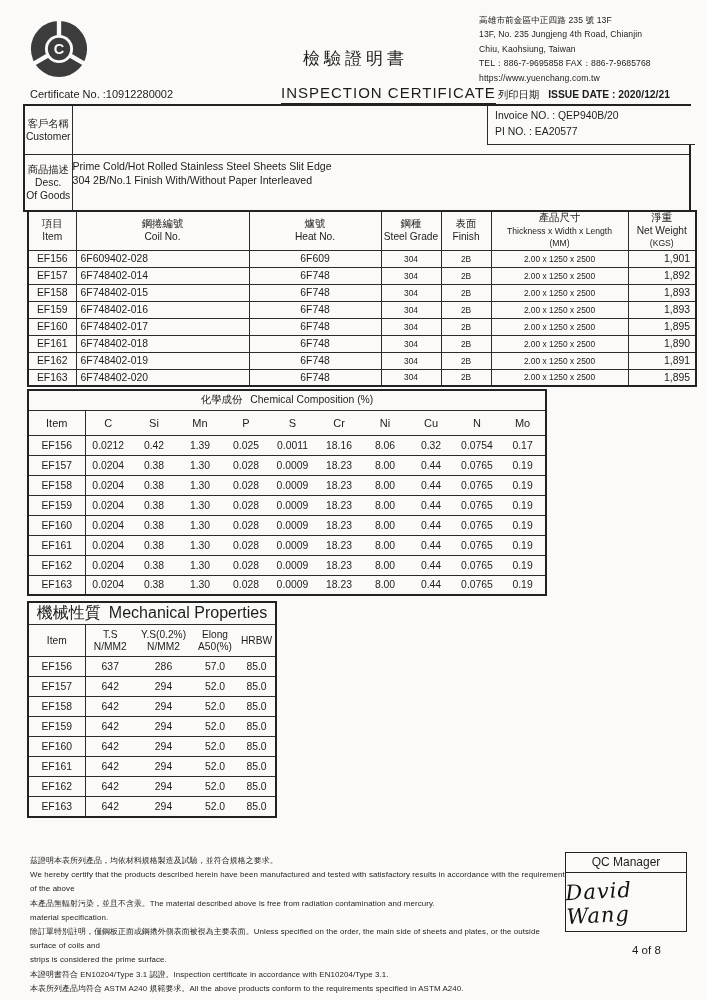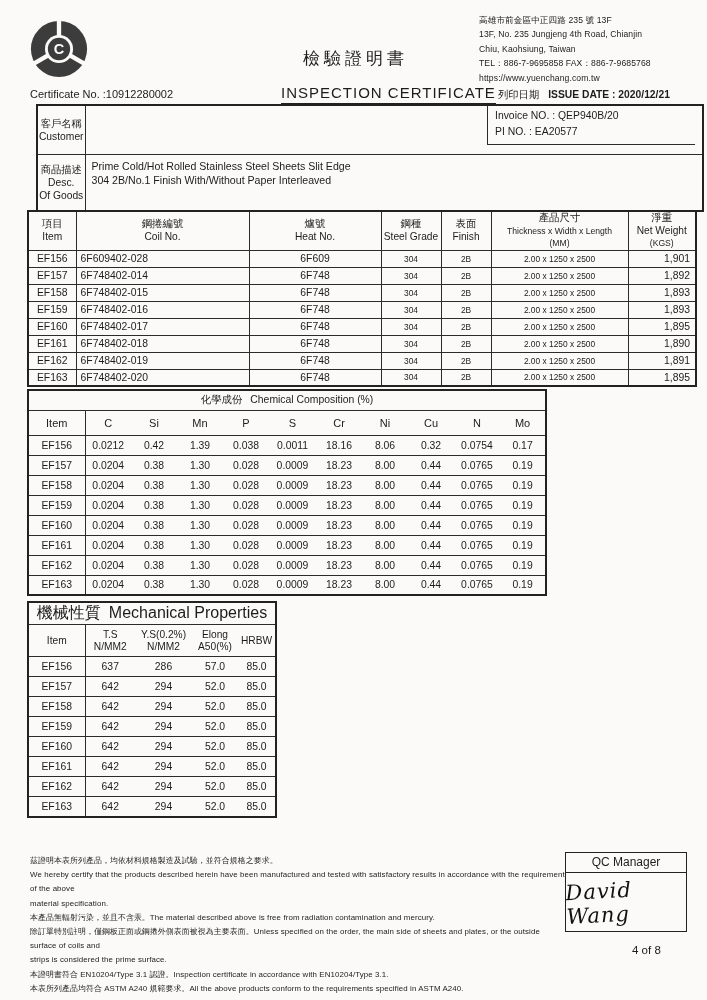--- a/index.html
+++ b/index.html
@@ -19,25 +19,25 @@
   .addr { position:absolute; left:479px; top:13px; font-size:8.6px; line-height:14.4px; letter-spacing:0.1px; }
   .cert-line { position:absolute; left:30px; top:88px; font-size:11px; }
   .ins-title { position:absolute; left:281px; top:84px; font-size:15px; font-weight:500; letter-spacing:1px; padding-bottom:2px; border-bottom:2px solid #222; }
   .issue-line { position:absolute; left:498px; top:88px; font-size:10.3px; }
   .issue-line .en { font-weight:bold; margin-left:9px; }
   
   table { border-collapse:collapse; table-layout:fixed; position:absolute; background:transparent; }
   td, th { border:1.5px solid #2b2b2b; font-weight:normal; text-align:center; vertical-align:middle; overflow:hidden; white-space:nowrap; }
   table { border:2px solid #222; }
   
-  .info-table { left:36px; top:104px; width:668px; }
+  .info-table { left:23px; top:104px; width:668px; }
   .info-table .lbl { font-size:10.3px; line-height:13px; }
   .info-table tr:nth-child(1) td { height:49px; }
   .info-table tr:nth-child(2) td { height:57px; }
-  .info-table .desc-content { text-align:left; padding-left:6px; font-size:10.6px; line-height:14px; vertical-align:top; padding-top:4px; }
+  .info-table .desc-content { text-align:left; font-size:10.6px; line-height:14px; vertical-align:top; padding-top:4px; }
   .invoice-box {
     position:absolute; left:487px; top:106px; width:208px; height:39px;
     border-left:1.5px solid #2b2b2b; border-bottom:1.5px solid #2b2b2b;
     padding:2px 0 0 7px; font-size:10.4px; line-height:16px; background:#fbfaf8;
   }
   
   .goods-table { left:27px; top:210px; width:668px; }
   .goods-table th { height:38px; font-size:10.4px; line-height:12.5px; }
   .goods-table th .unit { font-size:8.6px; }
   .goods-table .hdr-en { font-size:10.2px; }
@@ -292,21 +292,21 @@
         <th>N</th>
         <th>Mo</th>
       </tr>
     </thead>
     <tbody>
         <tr>
           <td>EF156</td>
           <td>0.0212</td>
           <td>0.42</td>
           <td>1.39</td>
-          <td>0.038</td>
+          <td>0.025</td>
           <td>0.0011</td>
           <td>18.16</td>
           <td>8.06</td>
           <td>0.32</td>
           <td>0.0754</td>
           <td>0.17</td>
         </tr>
         <tr>
           <td>EF157</td>
           <td>0.0204</td>
@@ -488,22 +488,22 @@
           <td>294</td>
           <td>52.0</td>
           <td>85.0</td>
         </tr>
       </tbody>
   </table>
 
   <div class="notes">
     <div>茲證明本表所列產品，均依材料規格製造及試驗，並符合規格之要求。</div>
     <div>We hereby certify that the products described herein have been manufactured and tested with  satisfactory results in accordance with the requirement of the above</div>
+    <div>本產品無輻射污染，並且不含汞。The material described above is free from radiation contamination and mercury.</div>
     <div>material specification.</div>
-    <div>本產品無輻射污染，並且不含汞。The material described above is free from radiation contamination and mercury.</div>
     <div>除訂單特別註明，僅鋼板正面或鋼捲外側表面被視為主要表面。Unless specified on the order, the main side of sheets and plates, or the outside surface of coils and</div>
     <div>strips is considered the prime surface.</div>
     <div>本證明書符合 EN10204/Type 3.1 認證。Inspection certificate in accordance with EN10204/Type 3.1.</div>
     <div>本表所列產品均符合 ASTM A240 規範要求。All the above products conform to the requirements specified in ASTM A240.</div>
 
   </div>
 
   <div class="qc-box">
     <div class="qc-title">QC Manager</div>
     <div class="qc-sign">David Wang</div>

